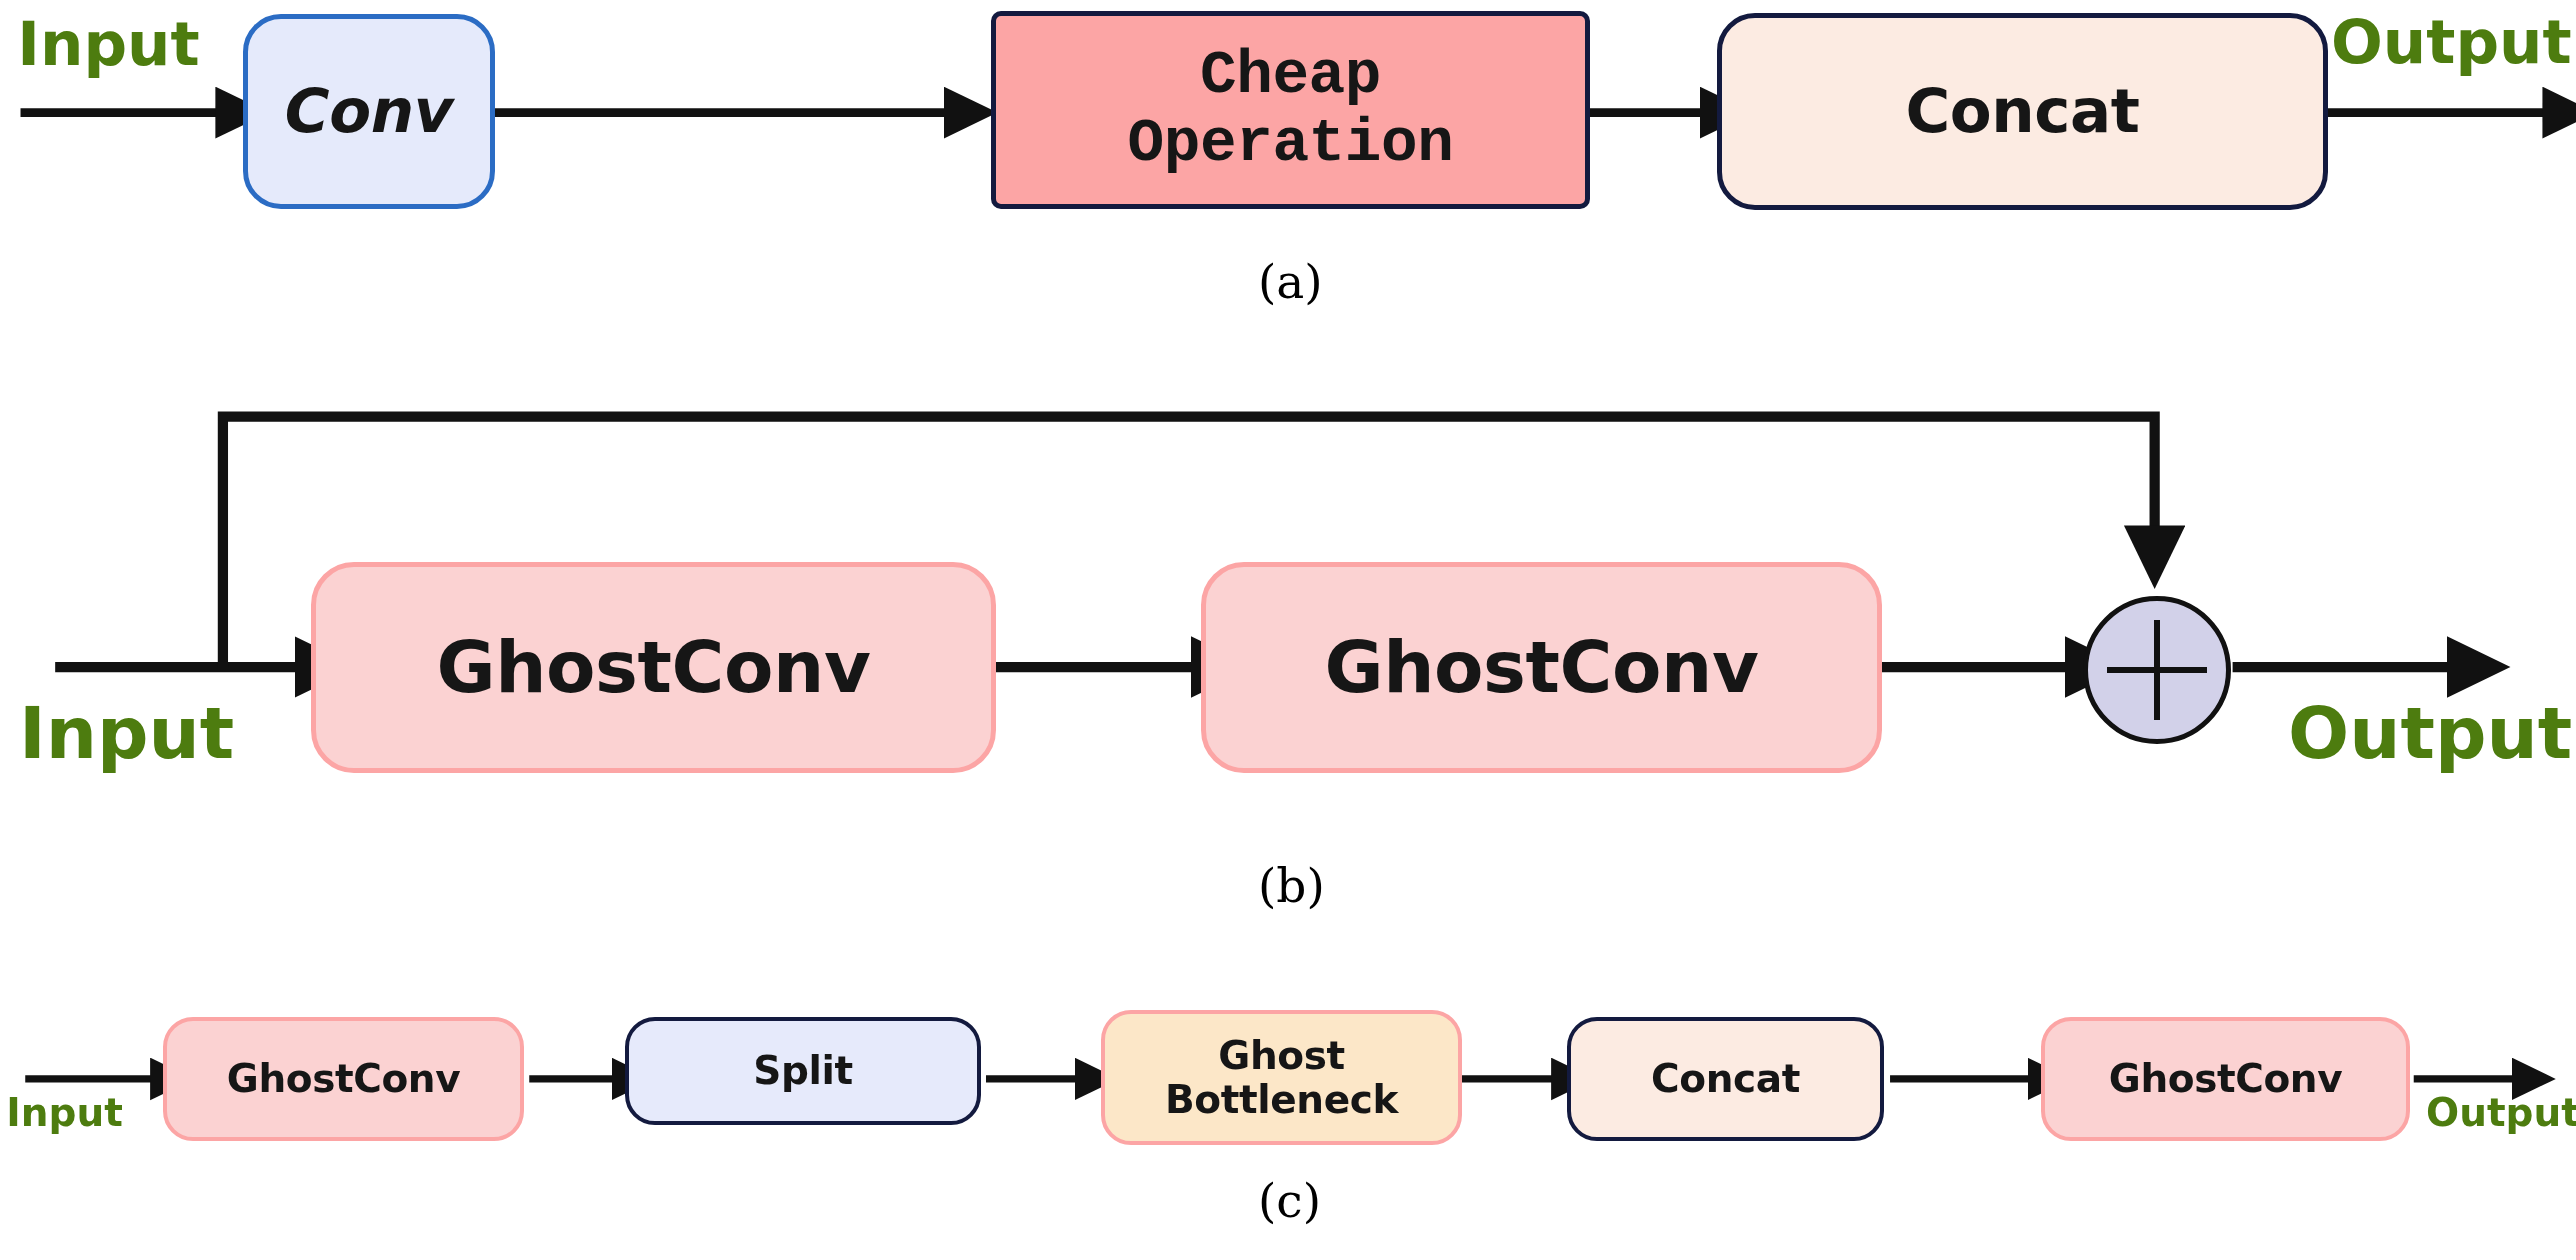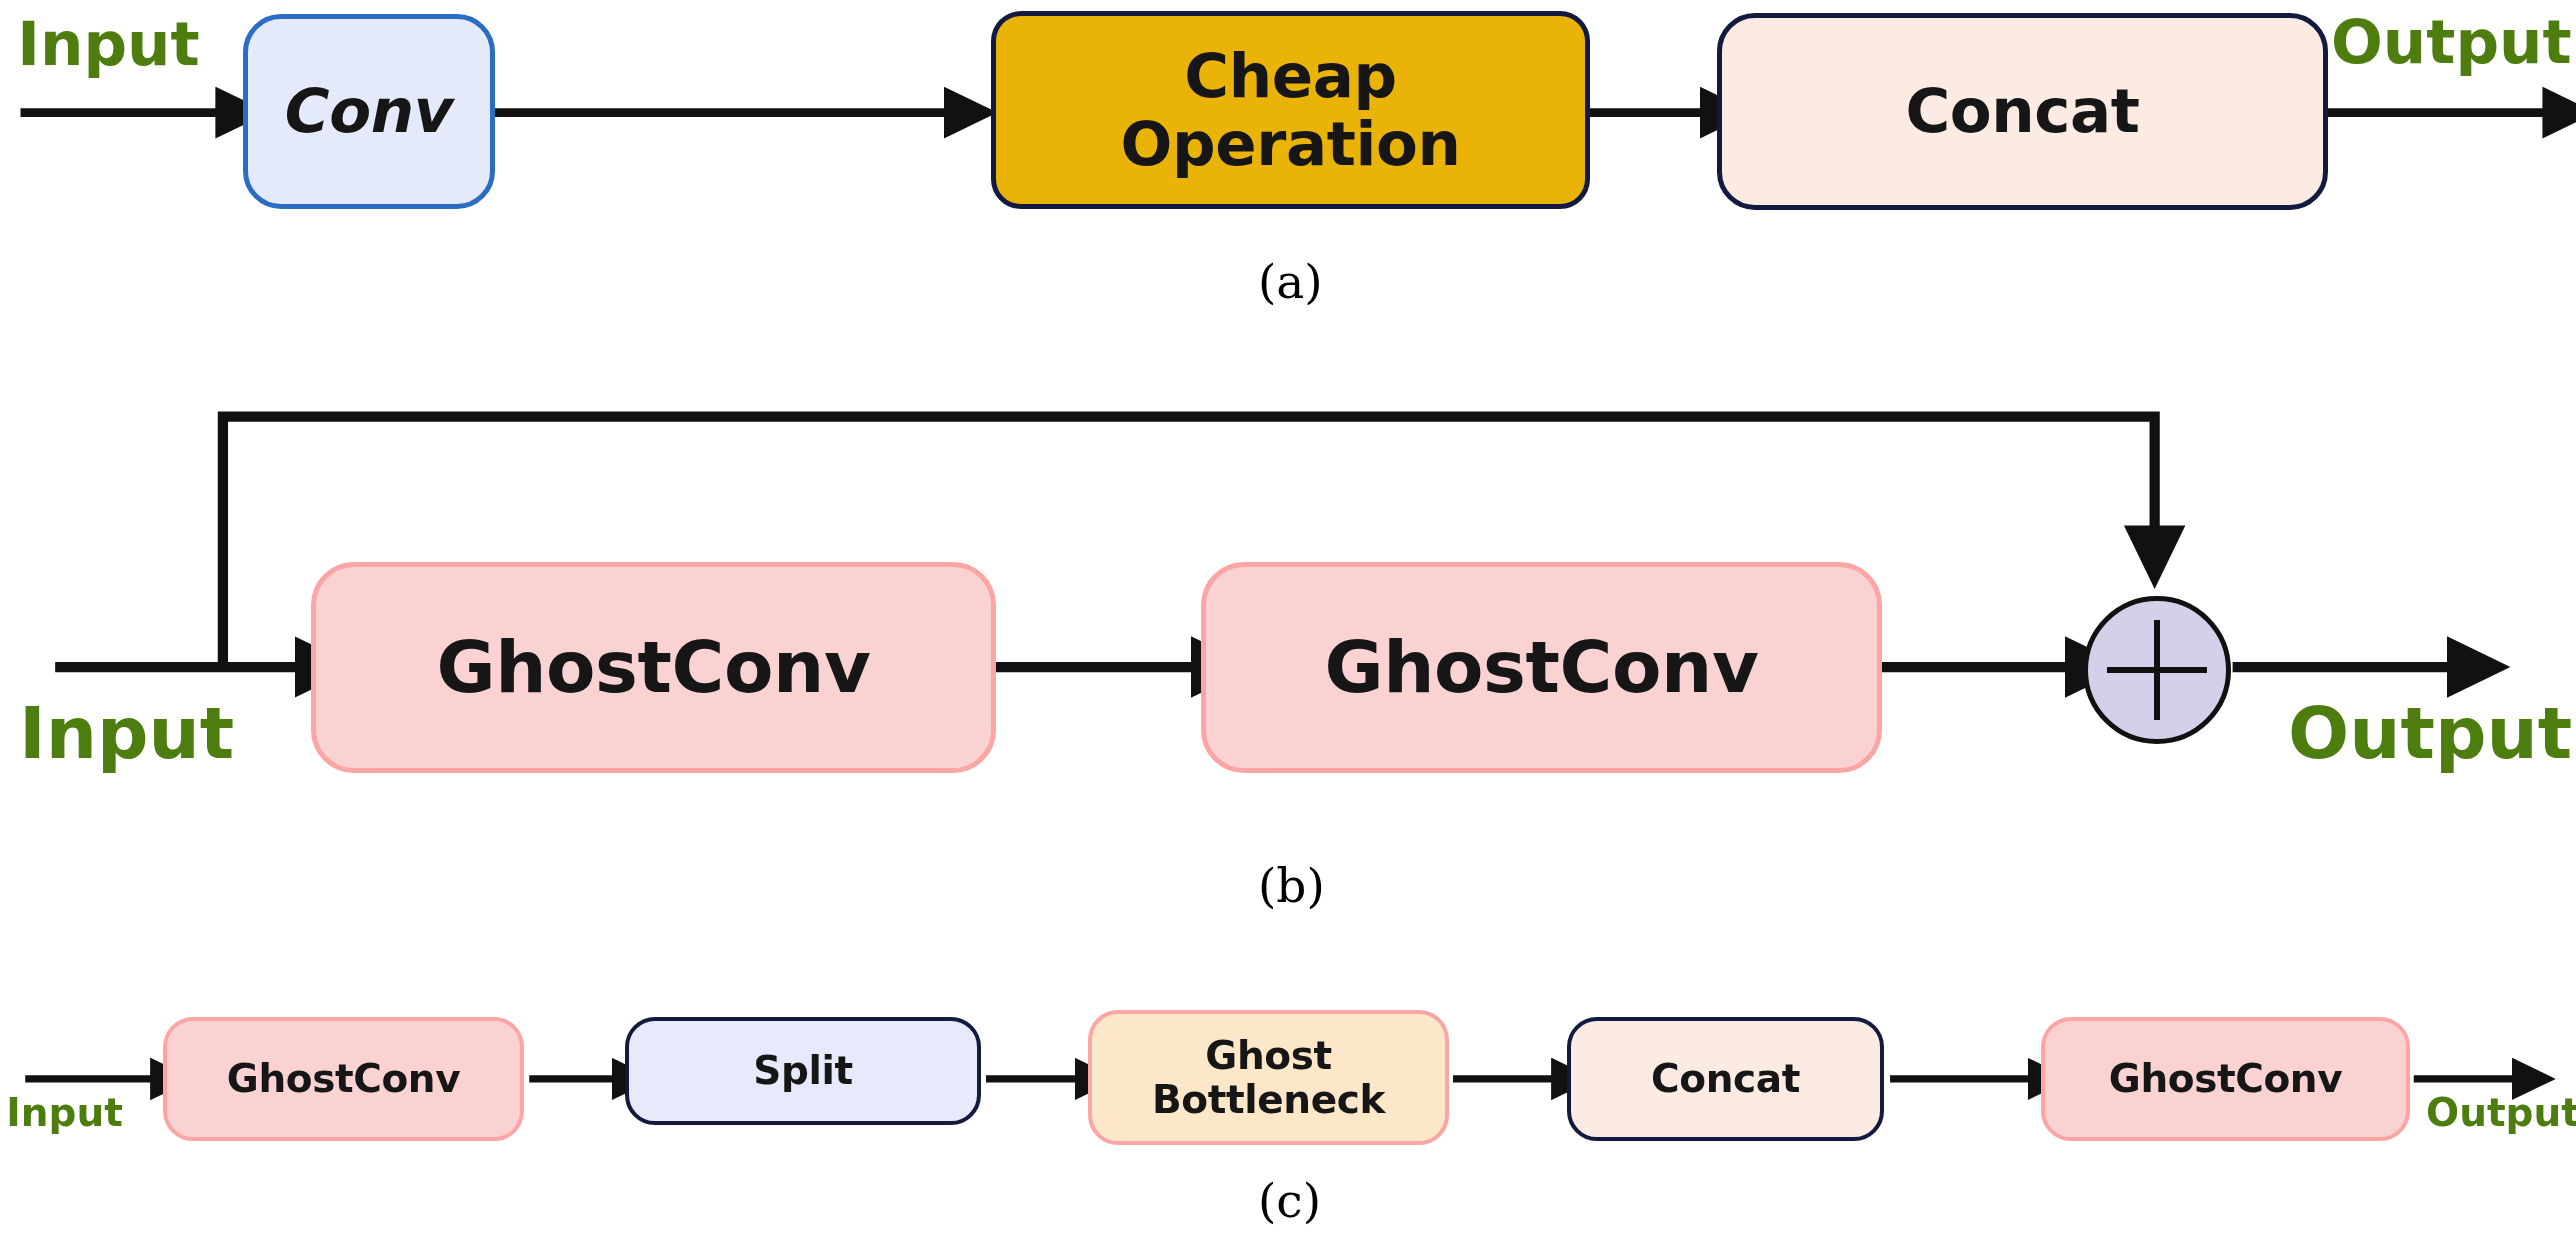--- a/index.html
+++ b/index.html
@@ -41,43 +41,45 @@
     white-space: pre-line;
     z-index: 3;
   }
   .n-conv {
     background: #E5EAFB;
     border: 5.5px solid #2B6CC4;
     border-radius: 38px;
     font-style: italic;
   }
   .n-cheap {
-    background: #eab308;
+    background: #fca5a5;
     border: 5.5px solid #131A3F;
-    border-radius: 30px;
+    border-radius: 10px;
+    font-family: Liberation Mono, monospace;
   }
   .n-concat {
     background: #FCEBE2;
     border: 5.5px solid #131A3F;
     border-radius: 38px;
   }
   .n-ghostconv {
     background: #FBD2D2;
     border: 5.5px solid #FCA5A5;
     border-radius: 43px;
   }
   .n-split {
     background: #E6EAFB;
     border: 4.7px solid #131A3F;
     border-radius: 30px;
   }
   .n-bottleneck {
     background: #FCE7C8;
     border: 4.7px solid #FCA5A5;
     border-radius: 30px;
+    margin-left: 13px;
   }
   .n-concat-sm {
     background: #FCEBE2;
     border: 4.7px solid #131A3F;
     border-radius: 30px;
   }
   .n-ghostconv-sm {
     background: #FBD2D2;
     border: 4.7px solid #FCA5A5;
     border-radius: 30px;

